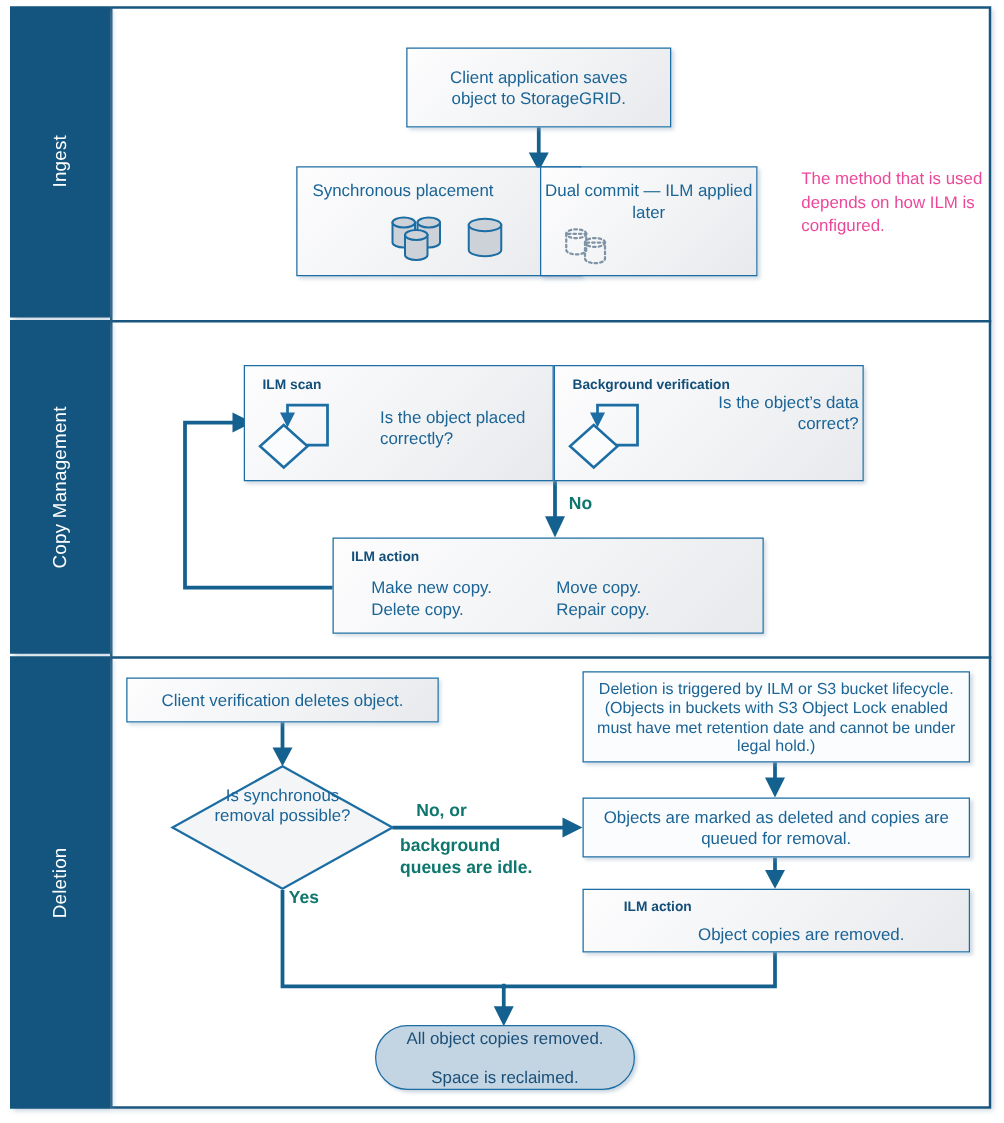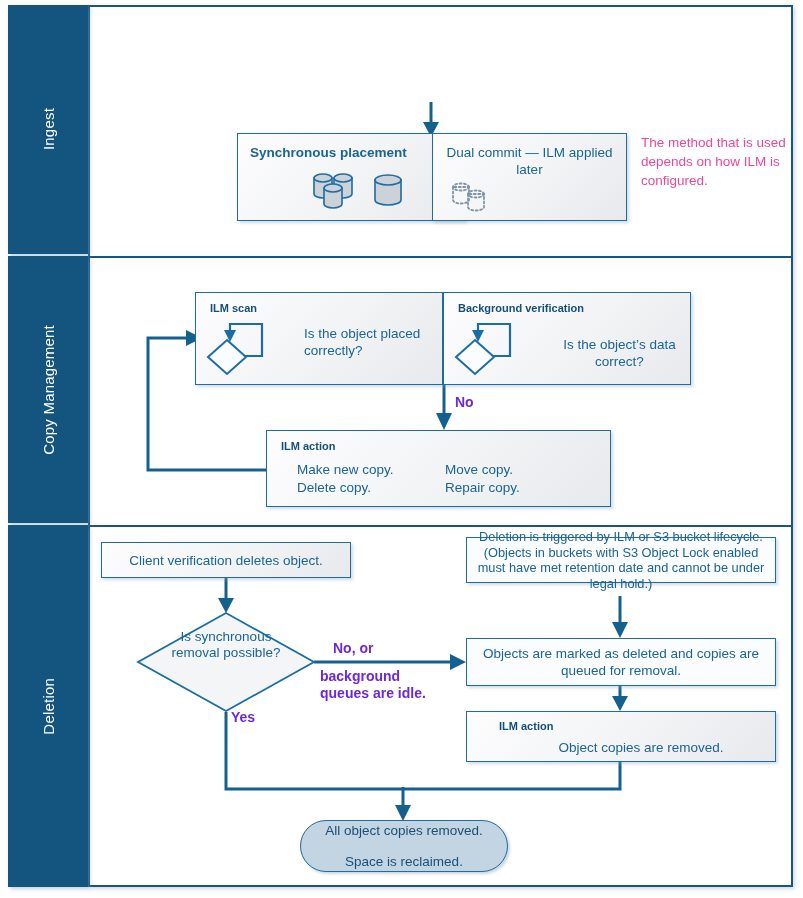--- a/index.html
+++ b/index.html
@@ -52,21 +52,21 @@
     left:14px;top:7px;
   }
   .pill{
     position:absolute;box-sizing:border-box;
     border:1.6px solid #1b6da3;border-radius:28px;
     background:#c3d4e2;color:#1a4f77;font-size:13.5px;line-height:18px;
     display:flex;align-items:center;justify-content:center;text-align:center;
     box-shadow:2px 2px 3px rgba(140,165,185,.45);
   }
   .lbl-bold{
-    position:absolute;color:#6d28d9;font-weight:bold;font-size:14px;
+    position:absolute;color:#0f766e;font-weight:bold;font-size:14px;
     white-space:nowrap;line-height:17px;
   }
   .note{
     position:absolute;color:#ec4899;font-size:13.5px;line-height:19px;
   }
   .svg-layer{position:absolute;left:0;top:0;width:803px;height:898px;pointer-events:none;}
   .inline-svg{position:absolute;}
   .txt-left{text-align:left;justify-content:flex-start;}
 </style>
 </head>
@@ -138,43 +138,46 @@
       <path d="M226,712 L226,789 L403,789" fill="none" stroke="#14618f" stroke-width="3"></path>
       <line x1="403" y1="787" x2="403" y2="807" stroke="#14618f" stroke-width="3"></line>
       <path d="M395,805 L411,805 L403,821 Z" fill="#14618f"></path>
     </g>
 
     <g>
       <path d="M226,613 L314,662 L226,711 L138,662 Z" fill="#f4f5f7" stroke="#1b6da3" stroke-width="1.8"></path>
     </g>
   </svg>
 
-
-  <div class="box txt-left" style="left:237px;top:133px;width:228px;height:88px;align-items:flex-start;justify-content:flex-start;font-weight:bold;">
+  <div class="box" style="left:325px;top:38px;width:212px;height:64px;padding:0 16px;">
+    <span>Client application saves object to StorageGRID.</span>
+  </div>
+
+  <div class="box txt-left" style="left:237px;top:133px;width:228px;height:88px;align-items:flex-start;justify-content:flex-start;">
     <span style="position:absolute;left:12px;top:10px;">Synchronous placement</span>
   </div>
 
   <svg class="inline-svg" style="left:310px;top:170px;" width="58" height="42" viewBox="0 0 58 42">
     <g fill="#ccd2d8" stroke="#1b6da3" stroke-width="1.6">
       <path d="M4,8 L4,24 A9,4 0 0 0 22,24 L22,8 Z"></path>
       <ellipse cx="13" cy="8" rx="9" ry="4"></ellipse>
       <path d="M24,8 L24,24 A9,4 0 0 0 42,24 L42,8 Z"></path>
       <ellipse cx="33" cy="8" rx="9" ry="4"></ellipse>
       <path d="M14,18 L14,34 A9,4 0 0 0 32,34 L32,18 Z"></path>
       <ellipse cx="23" cy="18" rx="9" ry="4"></ellipse>
     </g>
   </svg>
   <svg class="inline-svg" style="left:372px;top:172px;" width="34" height="40" viewBox="0 0 34 40">
     <g fill="#ccd2d8" stroke="#1b6da3" stroke-width="1.6">
       <path d="M3,8 L3,28 A13,5 0 0 0 29,28 L29,8 Z"></path>
       <ellipse cx="16" cy="8" rx="13" ry="5"></ellipse>
     </g>
   </svg>
 
-  <div class="box txt-left" style="left:432px;top:133px;width:195px;height:88px;align-items:flex-start;justify-content:center;">
+  <div class="box txt-left" style="left:432px;top:133px;width:174px;height:88px;align-items:flex-start;justify-content:center;">
     <span style="position:absolute;left:0;right:0;top:10px;text-align:center;">Dual commit — ILM applied later</span>
   </div>
   <svg class="inline-svg" style="left:450px;top:180px;" width="46" height="36" viewBox="0 0 46 36">
     <g fill="none" stroke="#7f93a6" stroke-width="1.8" stroke-dasharray="2,2.4" stroke-linecap="round">
       <path d="M3,7 L3,20 A8,3.5 0 0 0 19,20 L19,7 Z"></path>
       <ellipse cx="11" cy="7" rx="8" ry="3.5"></ellipse>
       <path d="M18,14 L18,27 A8,3.5 0 0 0 34,27 L34,14 Z"></path>
       <ellipse cx="26" cy="14" rx="8" ry="3.5"></ellipse>
     </g>
   </svg>
@@ -186,21 +189,21 @@
     <span style="position:absolute;left:108px;top:32px;width:130px;text-align:left;">Is the object placed correctly?</span>
   </div>
   <svg class="inline-svg" style="left:203px;top:316px;" width="68" height="60" viewBox="0 0 68 60">
     <path d="M27,18 L27,8 L59,8 L59,40 L40,40" fill="none" stroke="#1b6da3" stroke-width="2.2"></path>
     <path d="M21,14 L33,14 L27,26 Z" fill="#1b6da3"></path>
     <path d="M24,24 L43,41 L24,58 L5,41 Z" fill="#fbfcfd" stroke="#1b6da3" stroke-width="2"></path>
   </svg>
 
   <div class="box" style="left:443px;top:292px;width:248px;height:93px;">
     <span class="box-title">Background verification</span>
-    <span style="position:absolute;left:108px;top:43px;width:135px;text-align:center;">Is the object’s data correct?</span>
+    <span style="position:absolute;left:108px;top:20px;width:135px;text-align:right;">Is the object’s data correct?</span>
   </div>
   <svg class="inline-svg" style="left:451px;top:316px;" width="68" height="60" viewBox="0 0 68 60">
     <path d="M27,18 L27,8 L59,8 L59,40 L40,40" fill="none" stroke="#1b6da3" stroke-width="2.2"></path>
     <path d="M21,14 L33,14 L27,26 Z" fill="#1b6da3"></path>
     <path d="M24,24 L43,41 L24,58 L5,41 Z" fill="#fbfcfd" stroke="#1b6da3" stroke-width="2"></path>
   </svg>
 
   <span class="lbl-bold" style="left:455px;top:394px;">No</span>
 
   <div class="box" style="left:266px;top:430px;width:345px;height:77px;">
@@ -215,21 +218,21 @@
     <span>Client verification deletes object.</span>
   </div>
 
   <div style="position:absolute;left:158px;top:629px;width:136px;text-align:center;
               color:#1a6496;font-size:13.5px;line-height:16px;">Is synchronous removal possible?</div>
 
   <span class="lbl-bold" style="left:333px;top:640px;">No, or</span>
   <div class="lbl-bold" style="left:320px;top:668px;width:120px;white-space:normal;">background queues are idle.</div>
   <span class="lbl-bold" style="left:231px;top:709px;">Yes</span>
 
-  <div class="box plain" style="left:466px;top:537px;width:310px;height:46px;padding:4px 8px;">
+  <div class="box plain" style="left:466px;top:537px;width:310px;height:73px;padding:4px 8px;">
     <span style="font-size:12.8px;line-height:15.5px;">Deletion is triggered by ILM or  S3 bucket lifecycle. (Objects in buckets with S3 Object Lock enabled must have met retention date and cannot be under legal hold.)</span>
   </div>
 
   <div class="box plain" style="left:466px;top:638px;width:310px;height:48px;padding:0 0;">
     <span>Objects are marked as deleted and copies are queued for removal.</span>
   </div>
 
   <div class="box" style="left:466px;top:711px;width:310px;height:51px;">
     <span class="box-title" style="left:32px;top:6px;">ILM action</span>
     <span style="position:absolute;left:0;right:0;top:27px;text-align:center;padding-left:40px;">Object copies are removed.</span>

